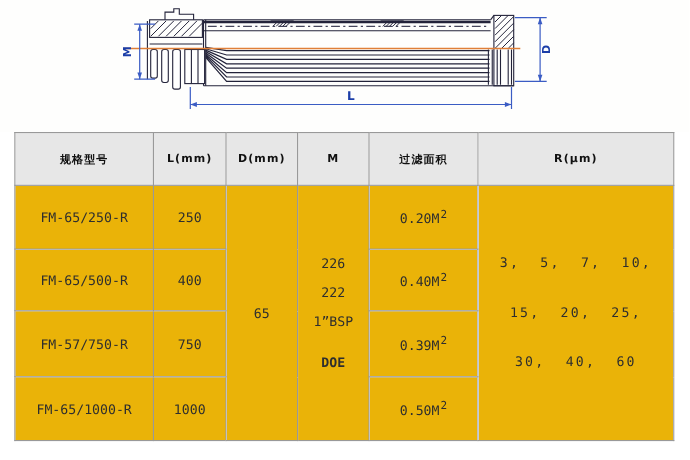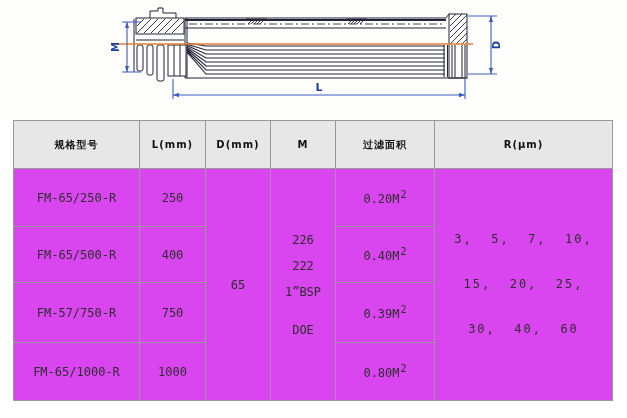--- a/index.html
+++ b/index.html
@@ -24,36 +24,36 @@
   table.spec thead th {
     background: #e7e7e7;
     color: #111111;
     font-family: "DejaVu Sans", sans-serif;
     font-weight: bold;
     font-size: 10px;
     height: 48px;
     letter-spacing: 1px;
   }
   table.spec td {
-    background: #d946ef;
+    background: #eab308;
     color: #2e2e2e;
     font-family: "DejaVu Sans Mono", "Liberation Mono", monospace;
     font-size: 12px;
   }
   tr.row-1 td.rcell { height: 58px; }
   tr.row-2 td.rcell { height: 56px; margin-top: 20px; }
   tr.row-3 td.rcell { height: 60px; }
   tr.row-4 td.rcell { height: 58px; }
   td.alt { background: #ddeefb; }
   td.merged { background: #ffffff; }
 
   sup.sq { font-size: 10px; vertical-align: 5px; margin-left: 1px; }
 
   .m-block div { line-height: 26px; white-space: pre; }
-  .m-block div.gap { margin-top: 12px; }
+  .m-block div.gap { margin-top: 12px; font-weight: bold; }
   .r-block div { line-height: 45px; white-space: pre; letter-spacing: 2px; }
 </style>
 </head>
 <body>
 
 <div class="drawing-wrap">
   <svg width="627" height="120" viewBox="0 0 627 120" xmlns="http://www.w3.org/2000/svg">
 
     <g stroke="#23233a" fill="none" stroke-width="1">
 
@@ -188,17 +188,17 @@
       <td class="rcell">FM-57/750-R</td>
       <td class="rcell">750</td>
       <td class="rcell">
         <span>0.39M</span><sup class="sq">2</sup>
       </td>
     </tr>
     <tr class="row-4">
       <td class="rcell alt">FM-65/1000-R</td>
       <td class="rcell alt">1000</td>
       <td class="rcell alt">
-        <span>0.80M</span><sup class="sq">2</sup>
+        <span>0.50M</span><sup class="sq">2</sup>
       </td>
     </tr>
   </tbody>
 </table>
 
 </body></html>

